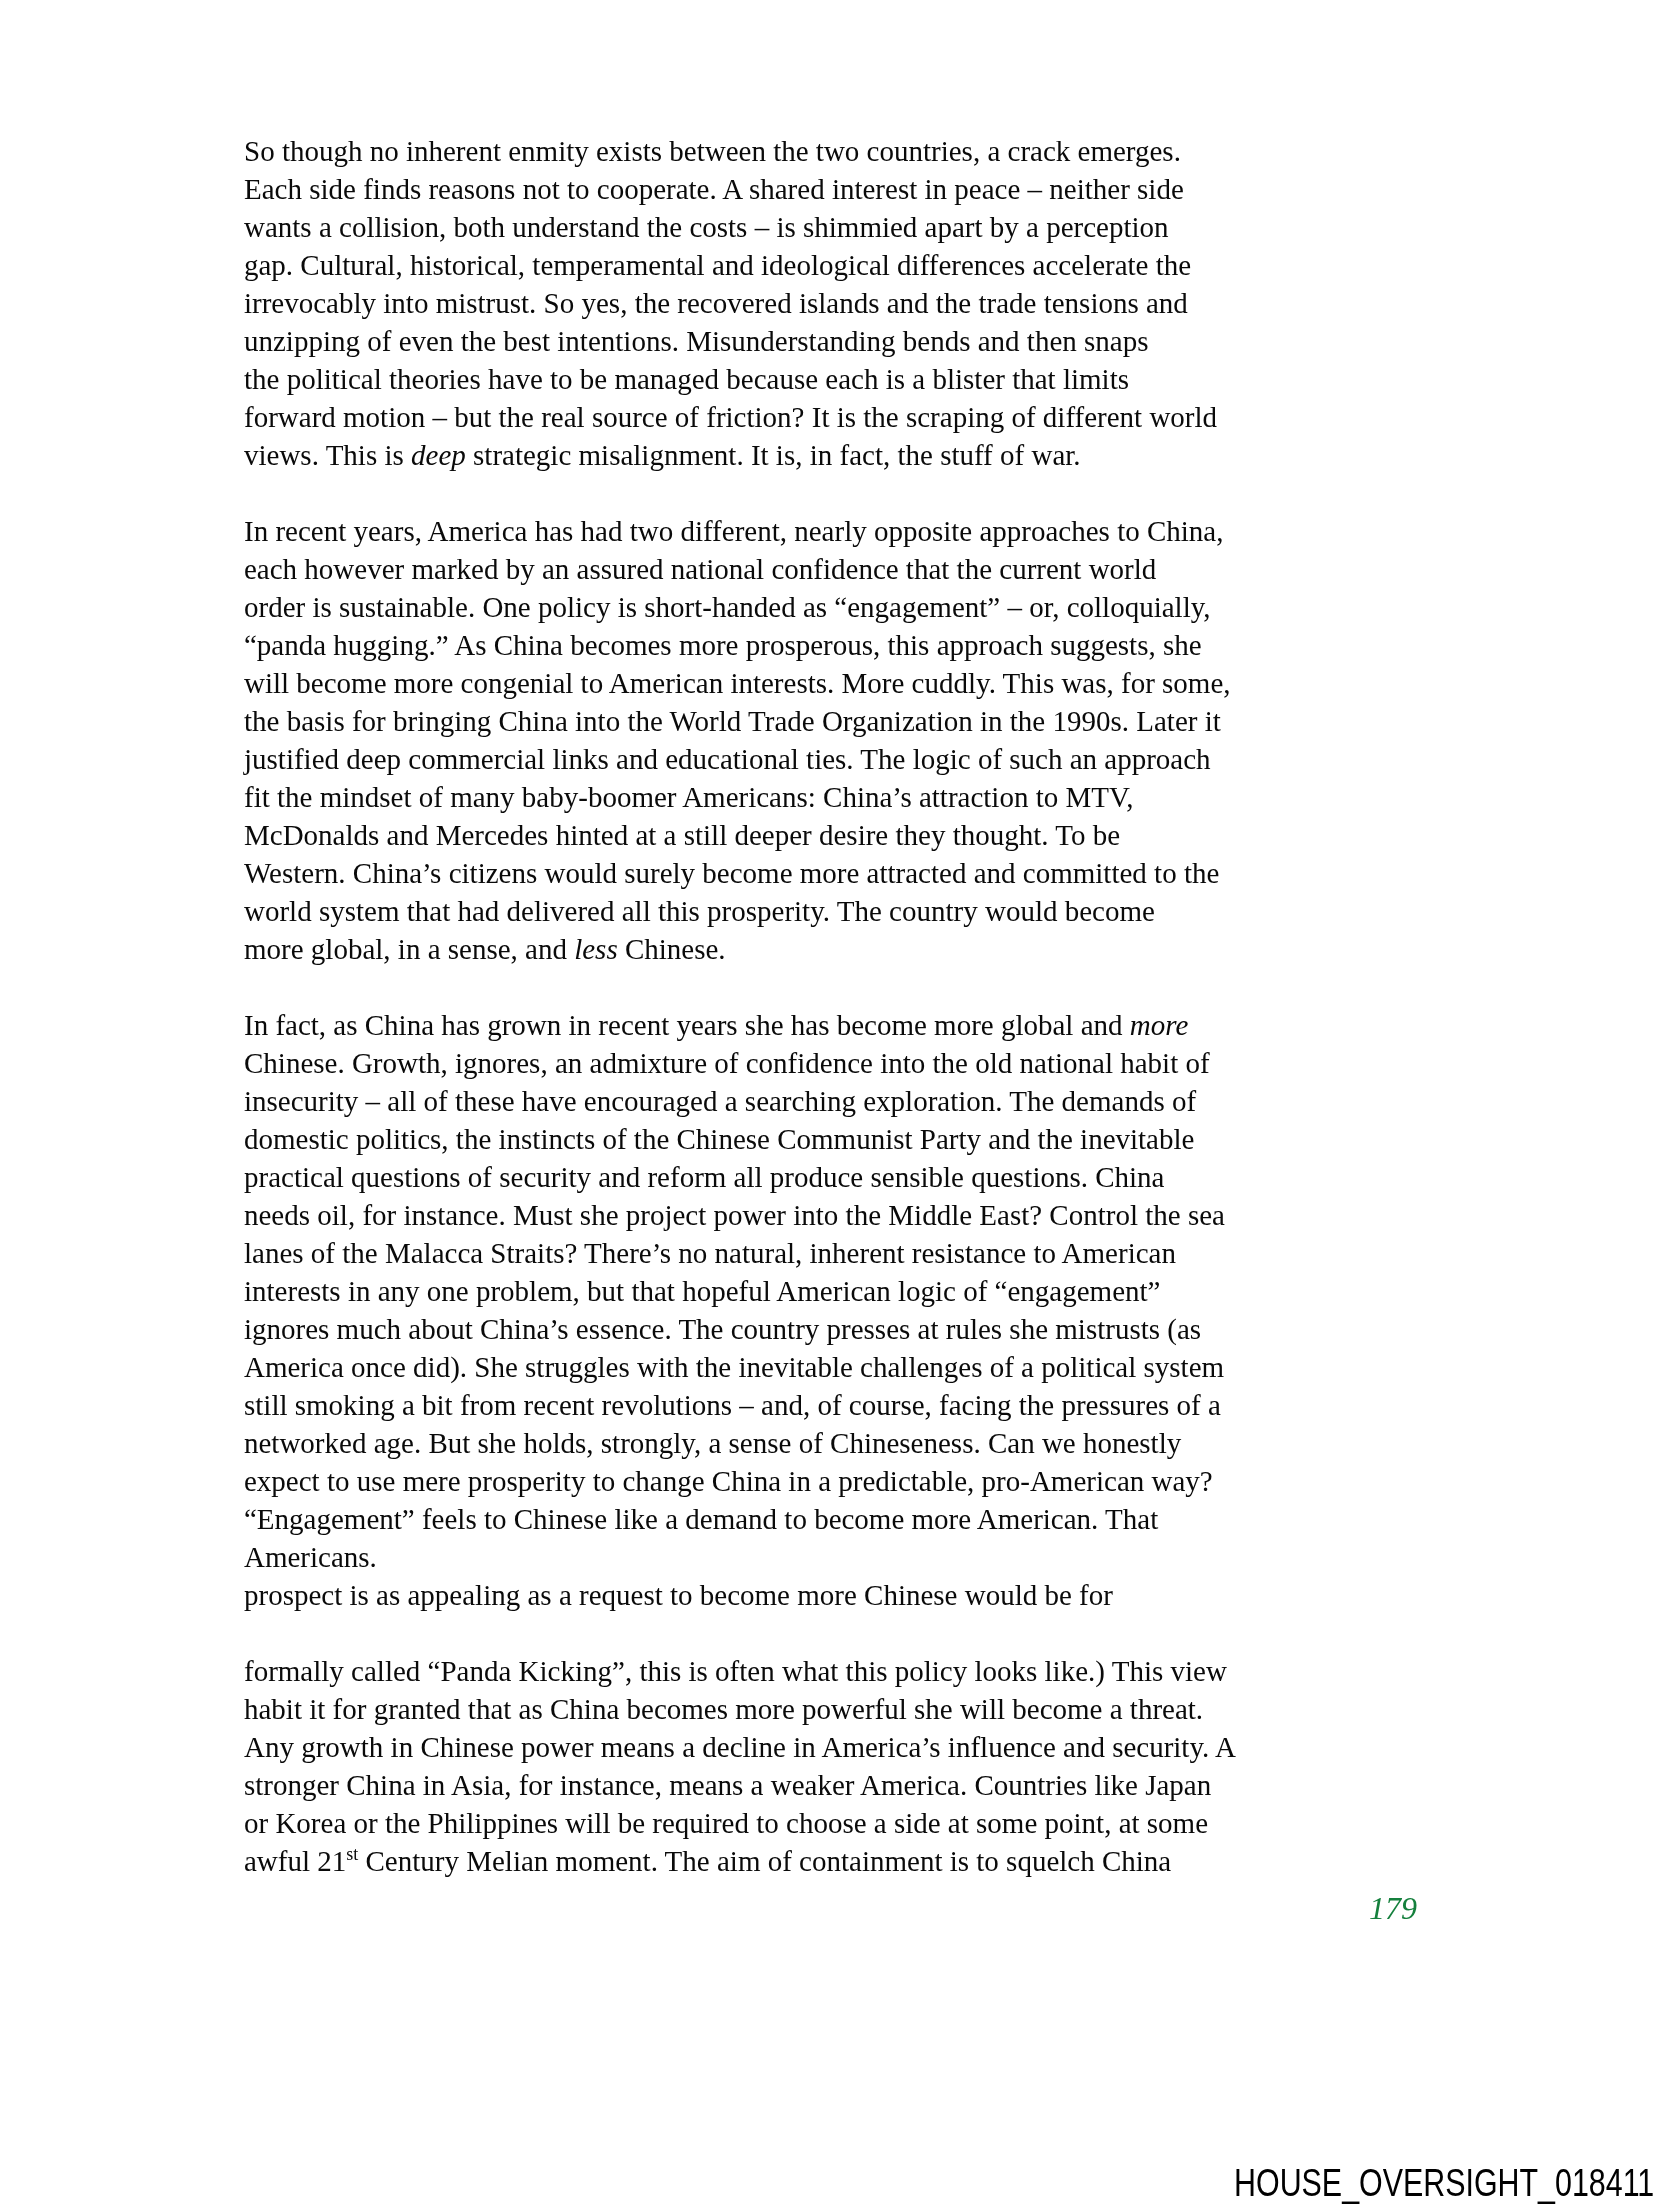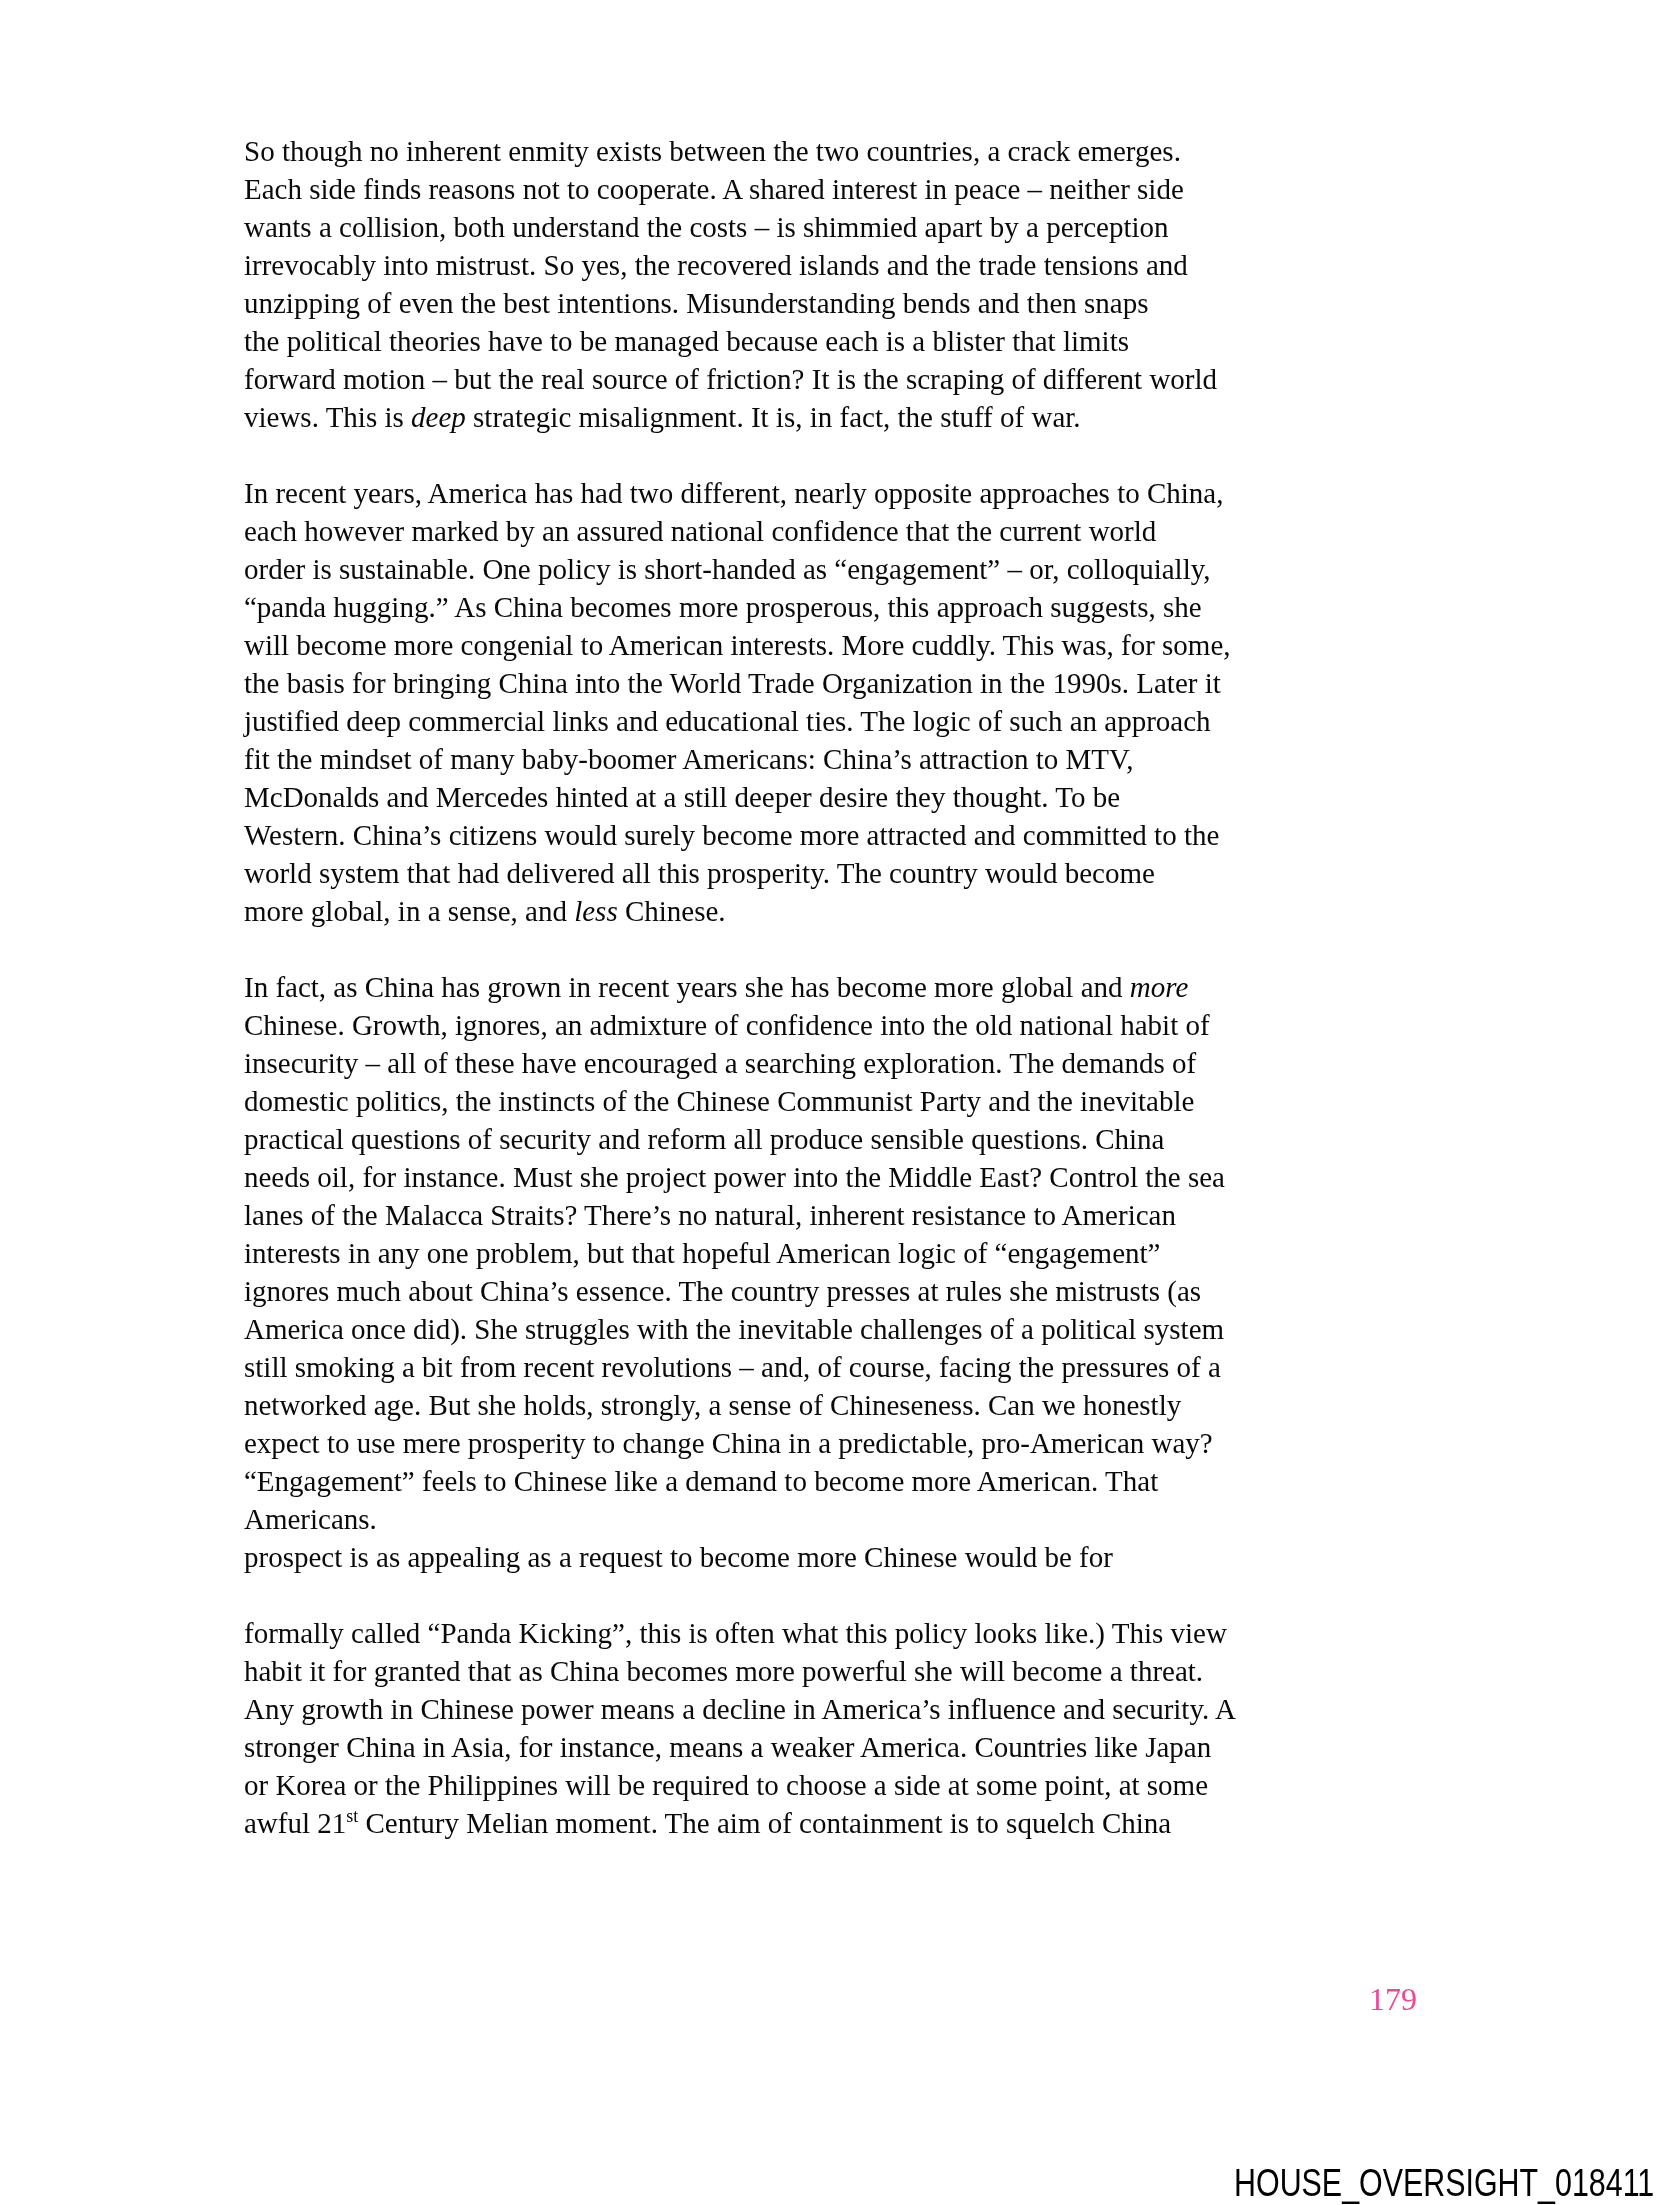--- a/index.html
+++ b/index.html
@@ -39,26 +39,27 @@
   .line i {
     font-style: italic;
   }
   .line sup {
     font-size: 0.62em;
     line-height: 0;
     vertical-align: super;
   }
   .page-number {
     position: absolute;
-    top: 1982px;
+    top: 1891px;
     left: 1369px;
     font-family: "Liberation Serif", "DejaVu Serif", serif;
     font-size: 32px;
     line-height: 1.1;
-    color: #ec4899;
+    color: #15803d;
+    font-style: italic;
   }
   .bates-stamp {
     position: absolute;
     right: 14.4px;
     bottom: 1.3px;
     font-family: "Liberation Sans", sans-serif;
     font-size: 38px;
     line-height: 1.05;
     color: #000000;
     transform: scaleX(0.8);
@@ -68,20 +69,21 @@
 </style>
 </head>
 <body>
 
 <div class="page">
   <div class="body-text">
       <div class="para">
         <div class="line">So though no inherent enmity exists between the two countries, a crack emerges.</div>
         <div class="line">Each side finds reasons not to cooperate. A shared interest in peace – neither side</div>
         <div class="line">wants a collision, both understand the costs – is shimmied apart by a perception</div>
+        <div class="line">gap. Cultural, historical, temperamental and ideological differences accelerate the</div>
         <div class="line">irrevocably into mistrust. So yes, the recovered islands and the trade tensions and</div>
         <div class="line">unzipping of even the best intentions. Misunderstanding bends and then snaps</div>
         <div class="line">the political theories have to be managed because each is a blister that limits</div>
         <div class="line">forward motion – but the real source of friction? It is the scraping of different world</div>
         <div class="line">views. This is <i>deep</i> strategic misalignment. It is, in fact, the stuff of war.</div>
       </div>
       <div class="para">
         <div class="line">In recent years, America has had two different, nearly opposite approaches to China,</div>
         <div class="line">each however marked by an assured national confidence that the current world</div>
         <div class="line">order is sustainable. One policy is short-handed as “engagement” – or, colloquially,</div>

